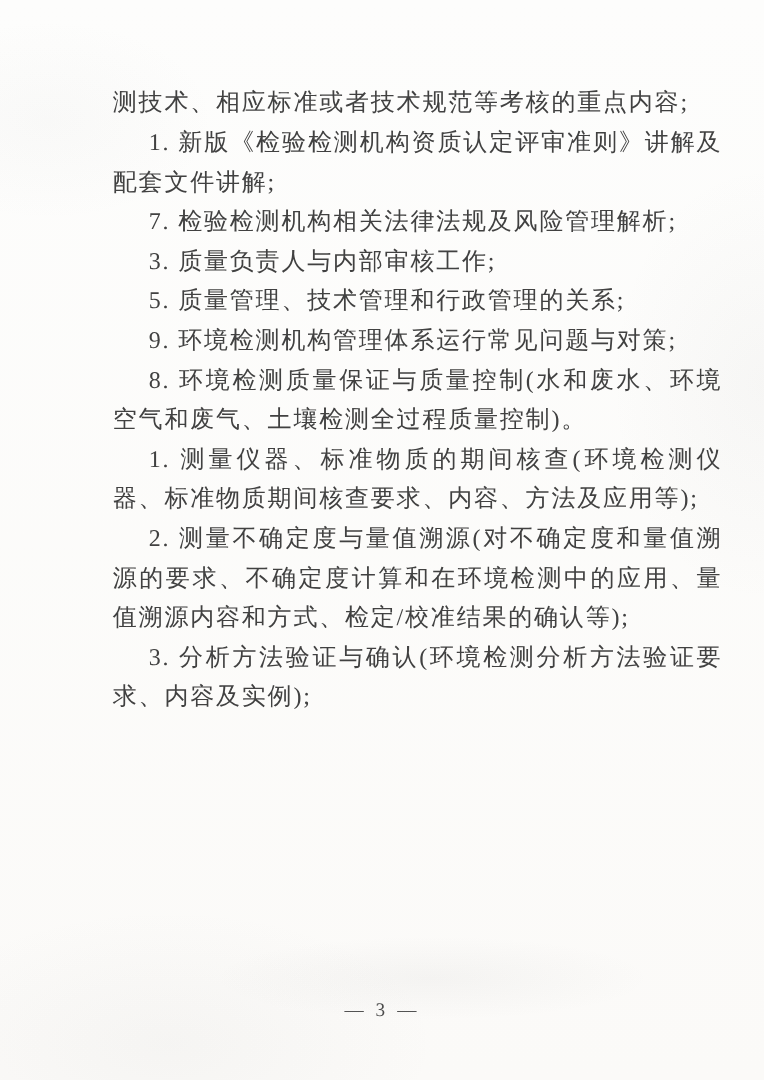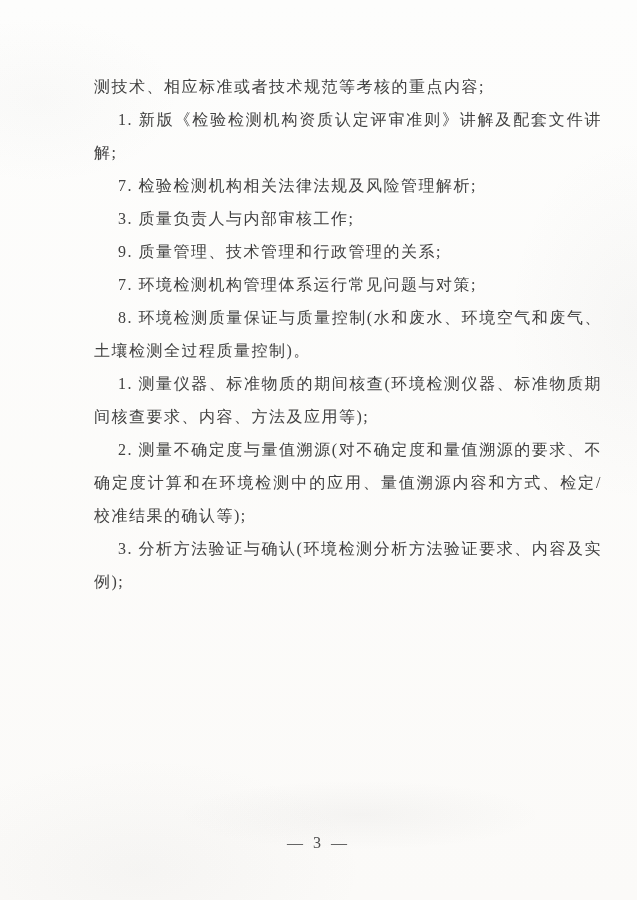--- a/index.html
+++ b/index.html
@@ -20,21 +20,21 @@
     position: relative;
     width: 637px;
     height: 900px;
   }
   .body-text {
     position: absolute;
     left: 94px;
     top: 70px;
     width: 508px;
     color: #414141;
-    font-size: 16px;
+    font-size: 20px;
     line-height: 33px;
     letter-spacing: 1.5px;
     text-align: justify;
   }
   .body-text p {
     margin: 0;
     padding: 0;
   }
   .body-text p.indent {
     text-indent: 1.5em;
@@ -52,21 +52,21 @@
 </style>
 </head>
 <body>
 
 <div class="page">
   <div class="body-text" id="doc-body">
       <p class="">测技术、相应标准或者技术规范等考核的重点内容;</p>
       <p class="indent">1. 新版《检验检测机构资质认定评审准则》讲解及配套文件讲解;</p>
       <p class="indent">7. 检验检测机构相关法律法规及风险管理解析;</p>
       <p class="indent">3. 质量负责人与内部审核工作;</p>
-      <p class="indent">9. 质量管理、技术管理和行政管理的关系;</p>
-      <p class="indent">7. 环境检测机构管理体系运行常见问题与对策;</p>
+      <p class="indent">5. 质量管理、技术管理和行政管理的关系;</p>
+      <p class="indent">9. 环境检测机构管理体系运行常见问题与对策;</p>
       <p class="indent">8. 环境检测质量保证与质量控制(水和废水、环境空气和废气、土壤检测全过程质量控制)。</p>
       <p class="indent">1. 测量仪器、标准物质的期间核查(环境检测仪器、标准物质期间核查要求、内容、方法及应用等);</p>
       <p class="indent">2. 测量不确定度与量值溯源(对不确定度和量值溯源的要求、不确定度计算和在环境检测中的应用、量值溯源内容和方式、检定/校准结果的确认等);</p>
       <p class="indent">3. 分析方法验证与确认(环境检测分析方法验证要求、内容及实例);</p>
     </div>
   <div class="page-number">— 3 —</div>
 </div>
 
 </body></html>

